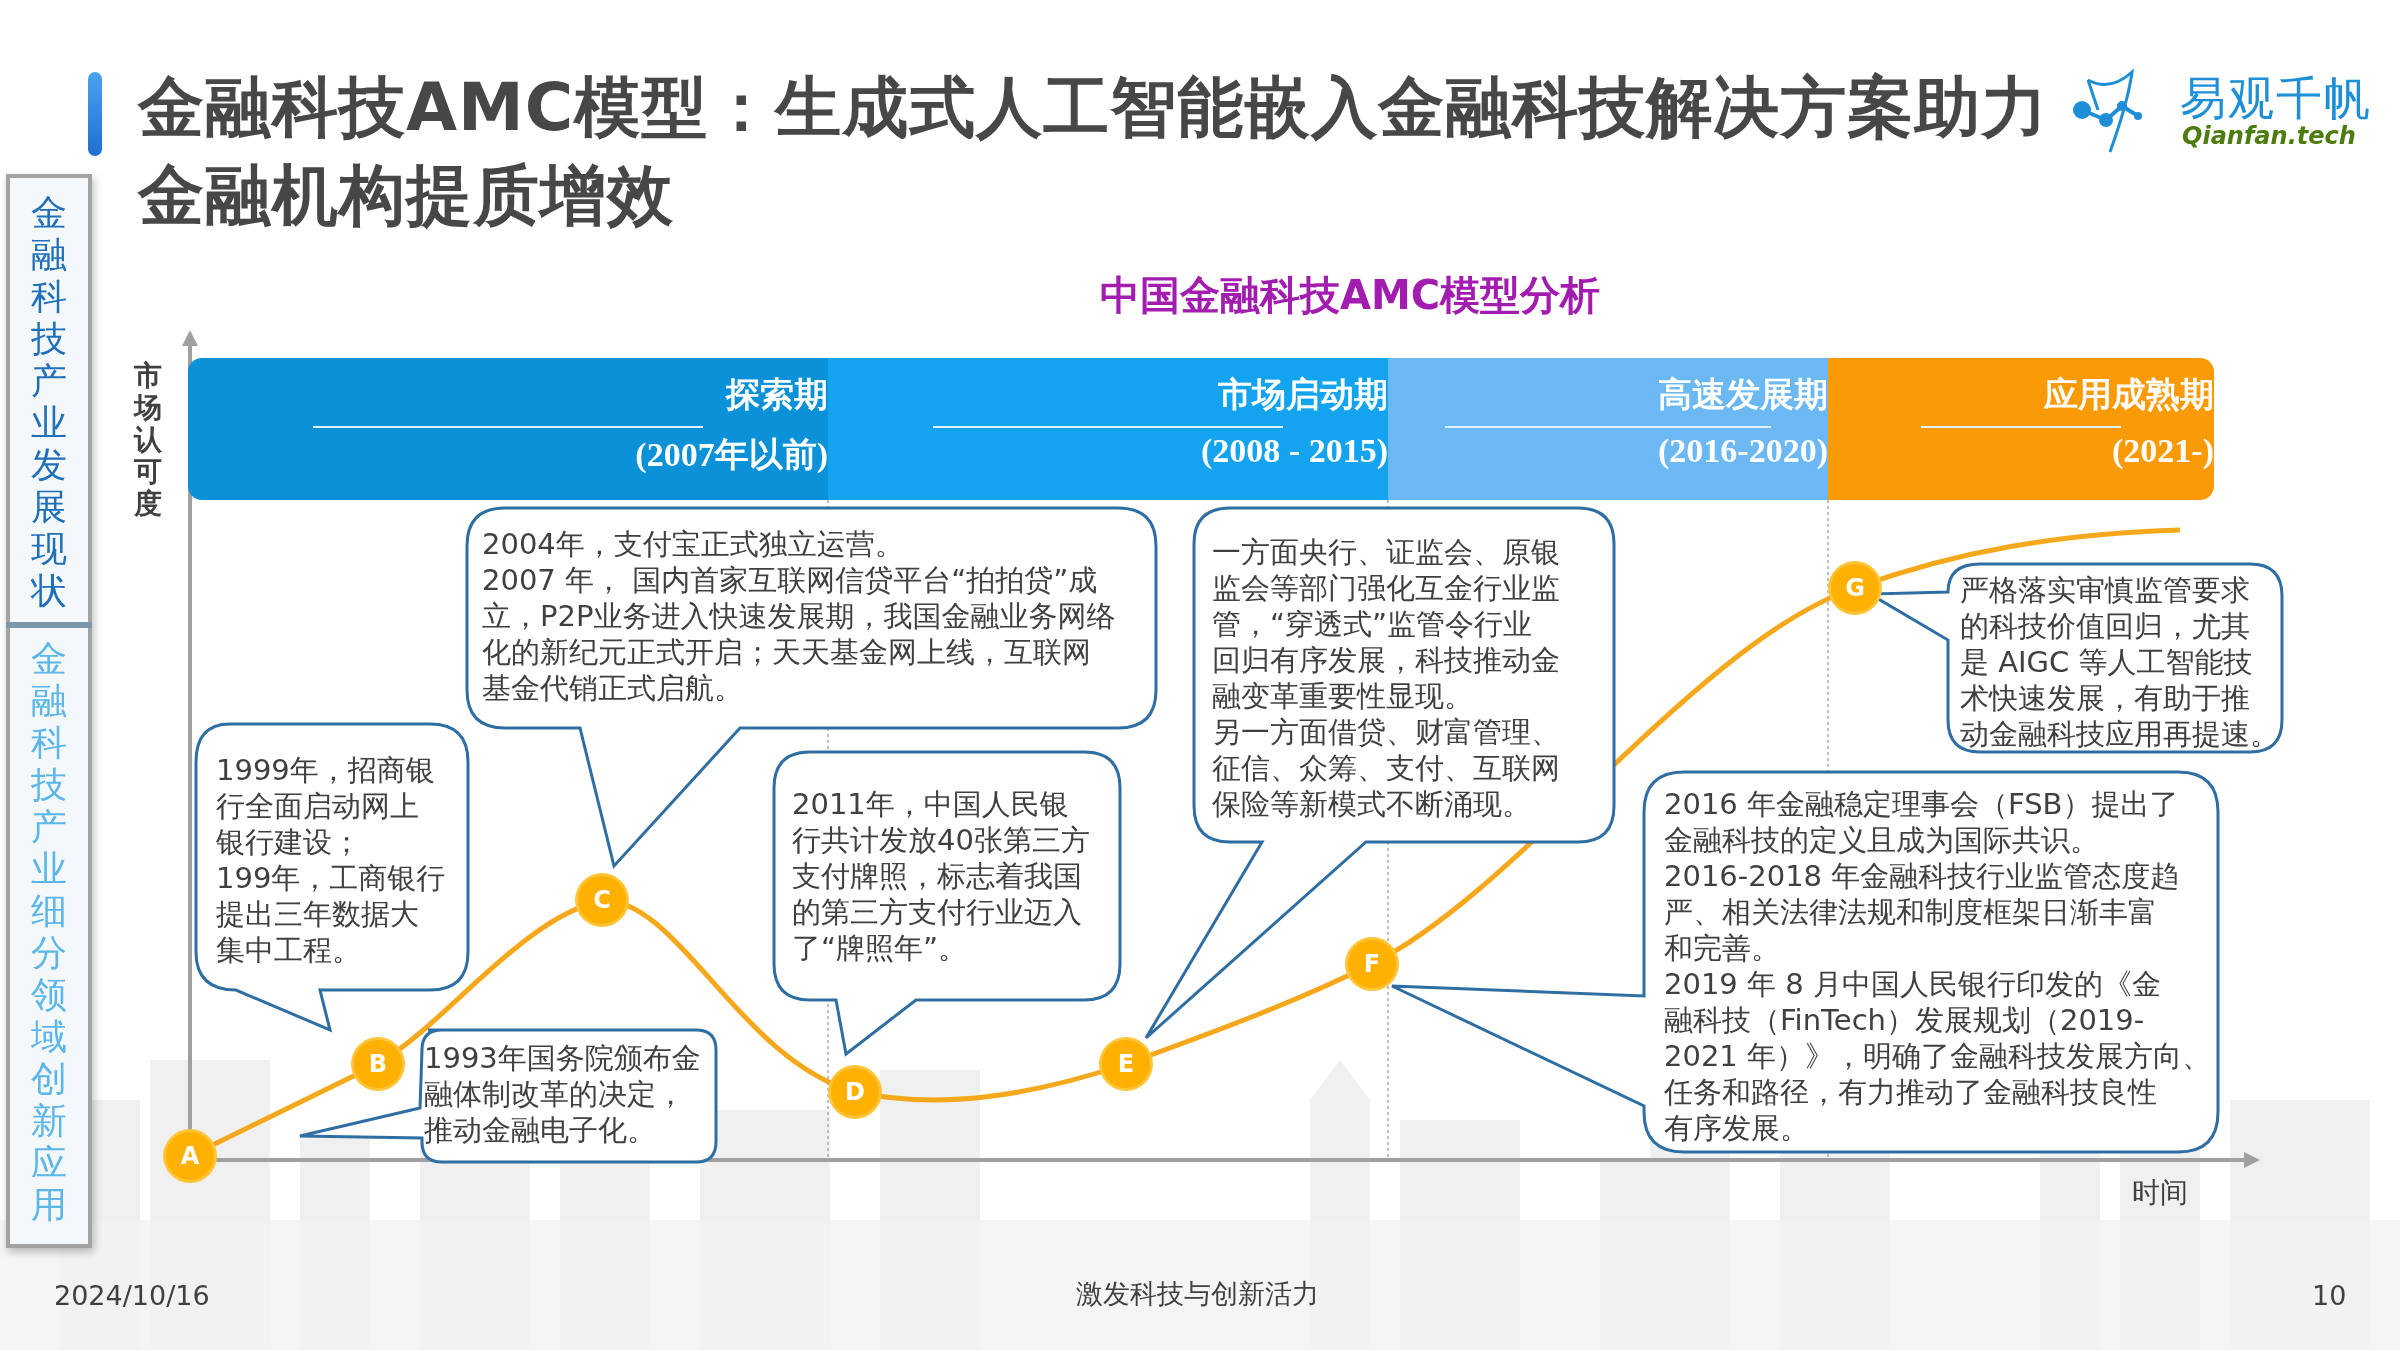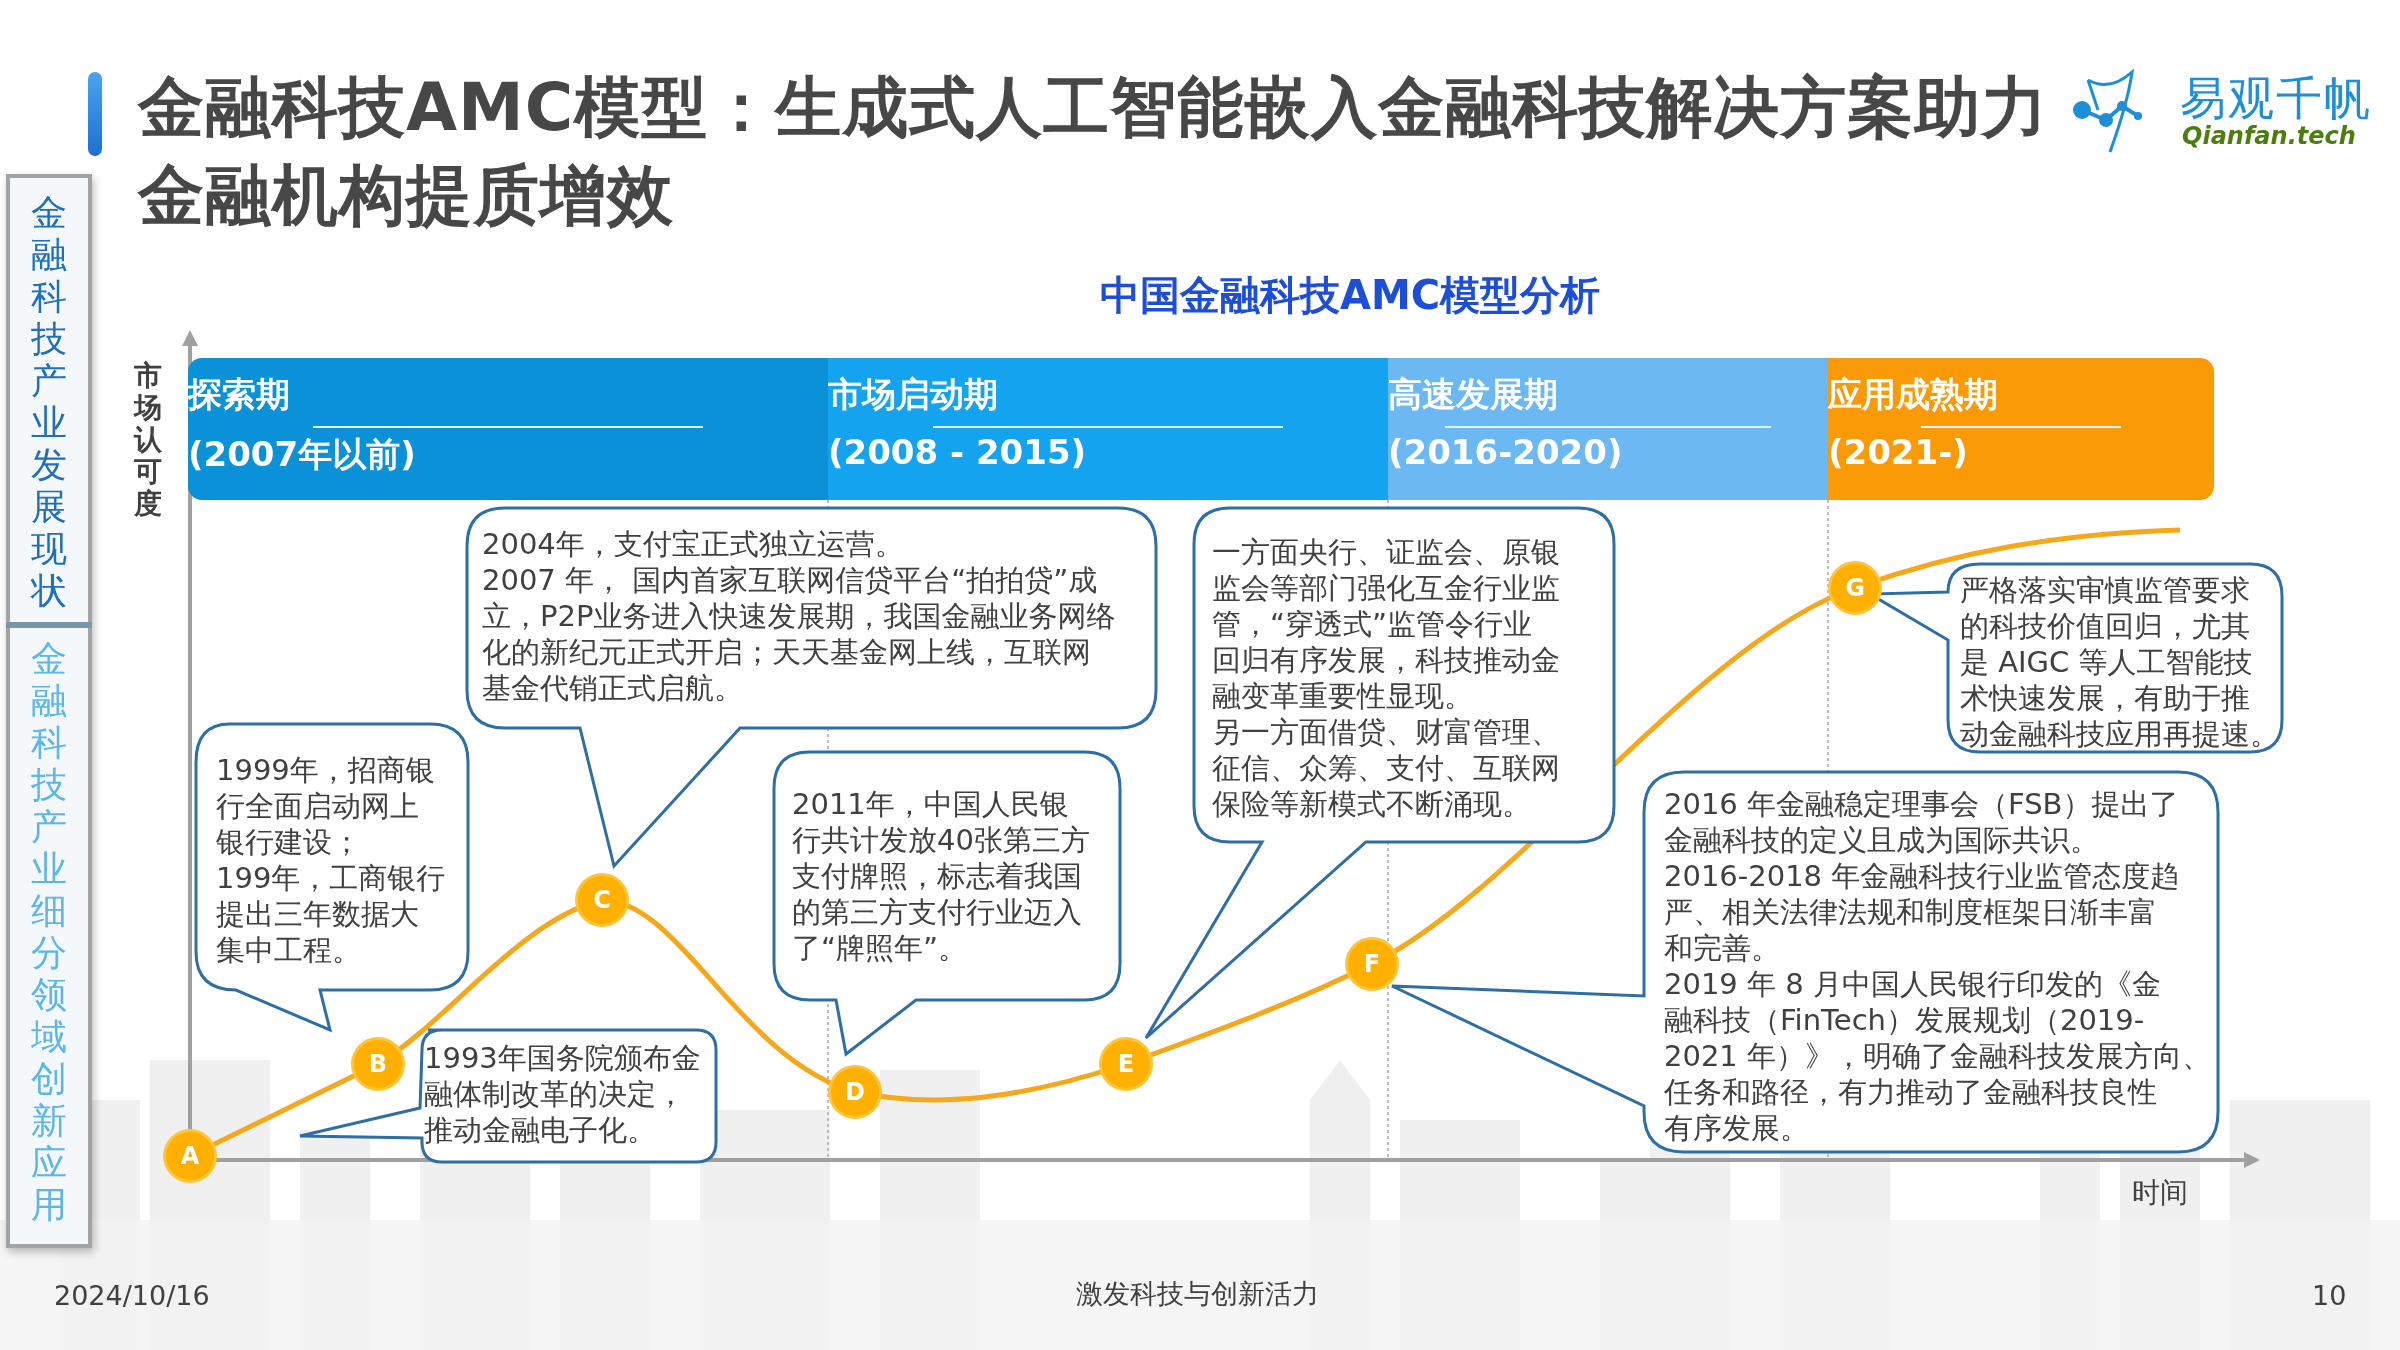--- a/index.html
+++ b/index.html
@@ -27,28 +27,28 @@
 
   
   .side-tabs { left: 6px; top: 174px; width: 78px; height: 1066px; background: #f4f8fb;
     border: 4px solid #a3a3a3; box-shadow: 2px 4px 8px rgba(0,0,0,0.25); }
   .side-tab { position: absolute; left: 0; width: 78px; text-align: center; font-size: 36px; line-height: 42px; }
   .side-tab.active { top: 14px; color: #1f6fb9; }
   .side-tab.inactive { top: 460px; color: #5cb6e8; }
   .side-divider { position: absolute; left: -4px; top: 444px; width: 86px; height: 6px; background: #7a96a9; }
 
   
-  .chart-title { left: 900px; top: 268px; width: 900px; text-align: center; font-size: 40px; font-weight: bold; color: #1d4ed8; }
+  .chart-title { left: 900px; top: 268px; width: 900px; text-align: center; font-size: 40px; font-weight: bold; color: #a21caf; }
 
   
   .y-label { left: 134px; top: 360px; width: 36px; font-size: 28px; font-weight: bold; line-height: 32px; color: #404040; }
   .x-label { left: 2132px; top: 1174px; font-size: 28px; color: #404040; }
 
   
-  .phase { top: 358px; height: 142px; color: #fff; text-align: left; }
+  .phase { top: 358px; height: 142px; color: #fff; text-align: right; font-family: Liberation Serif, serif; }
   .phase .ph-name { font-size: 34px; font-weight: bold; margin-top: 14px; }
   .phase .ph-line { height: 2px; background: #dff2ff; margin: 8px auto 4px auto; }
   .phase .ph-years { font-size: 34px; font-weight: bold; }
   .phase-1 { left: 188px; width: 640px; background: #0a91d8; border-radius: 14px 0 0 14px; }
   .phase-2 { left: 828px; width: 560px; background: #14a4ef; }
   .phase-3 { left: 1388px; width: 440px; background: #6bb8f3; }
   .phase-4 { left: 1828px; width: 386px; background: #fb9a07; border-radius: 0 14px 14px 0; }
 
   
   .callout { font-size: 29px; line-height: 36px; color: #404040; }

